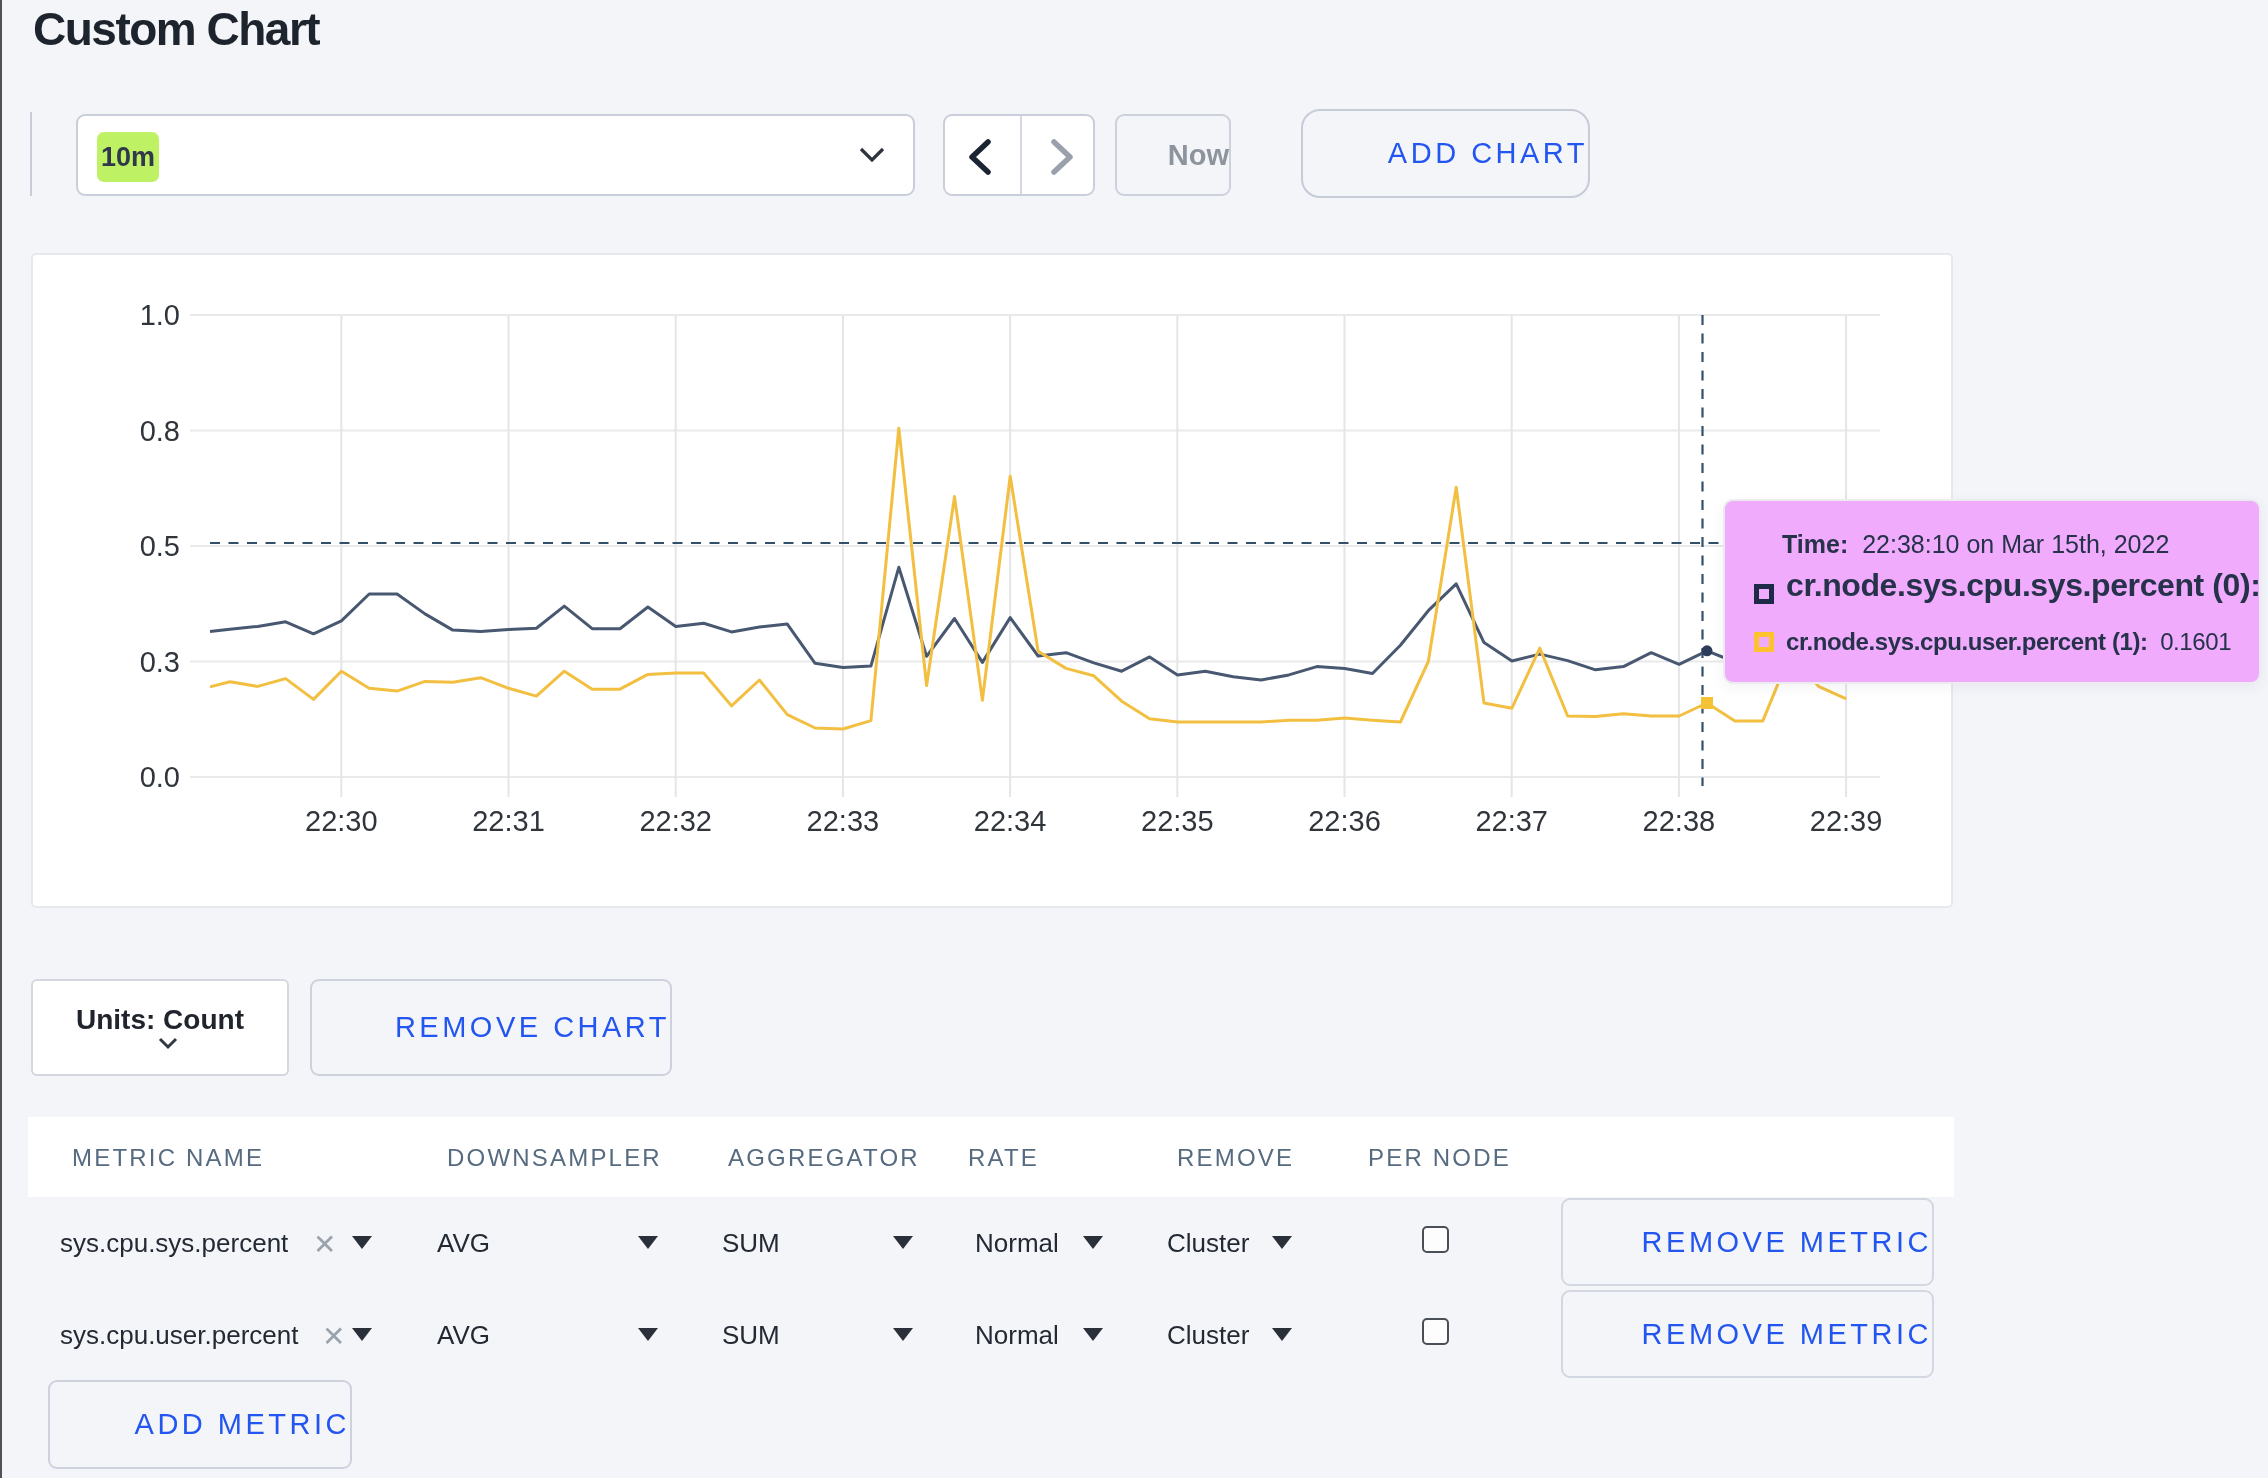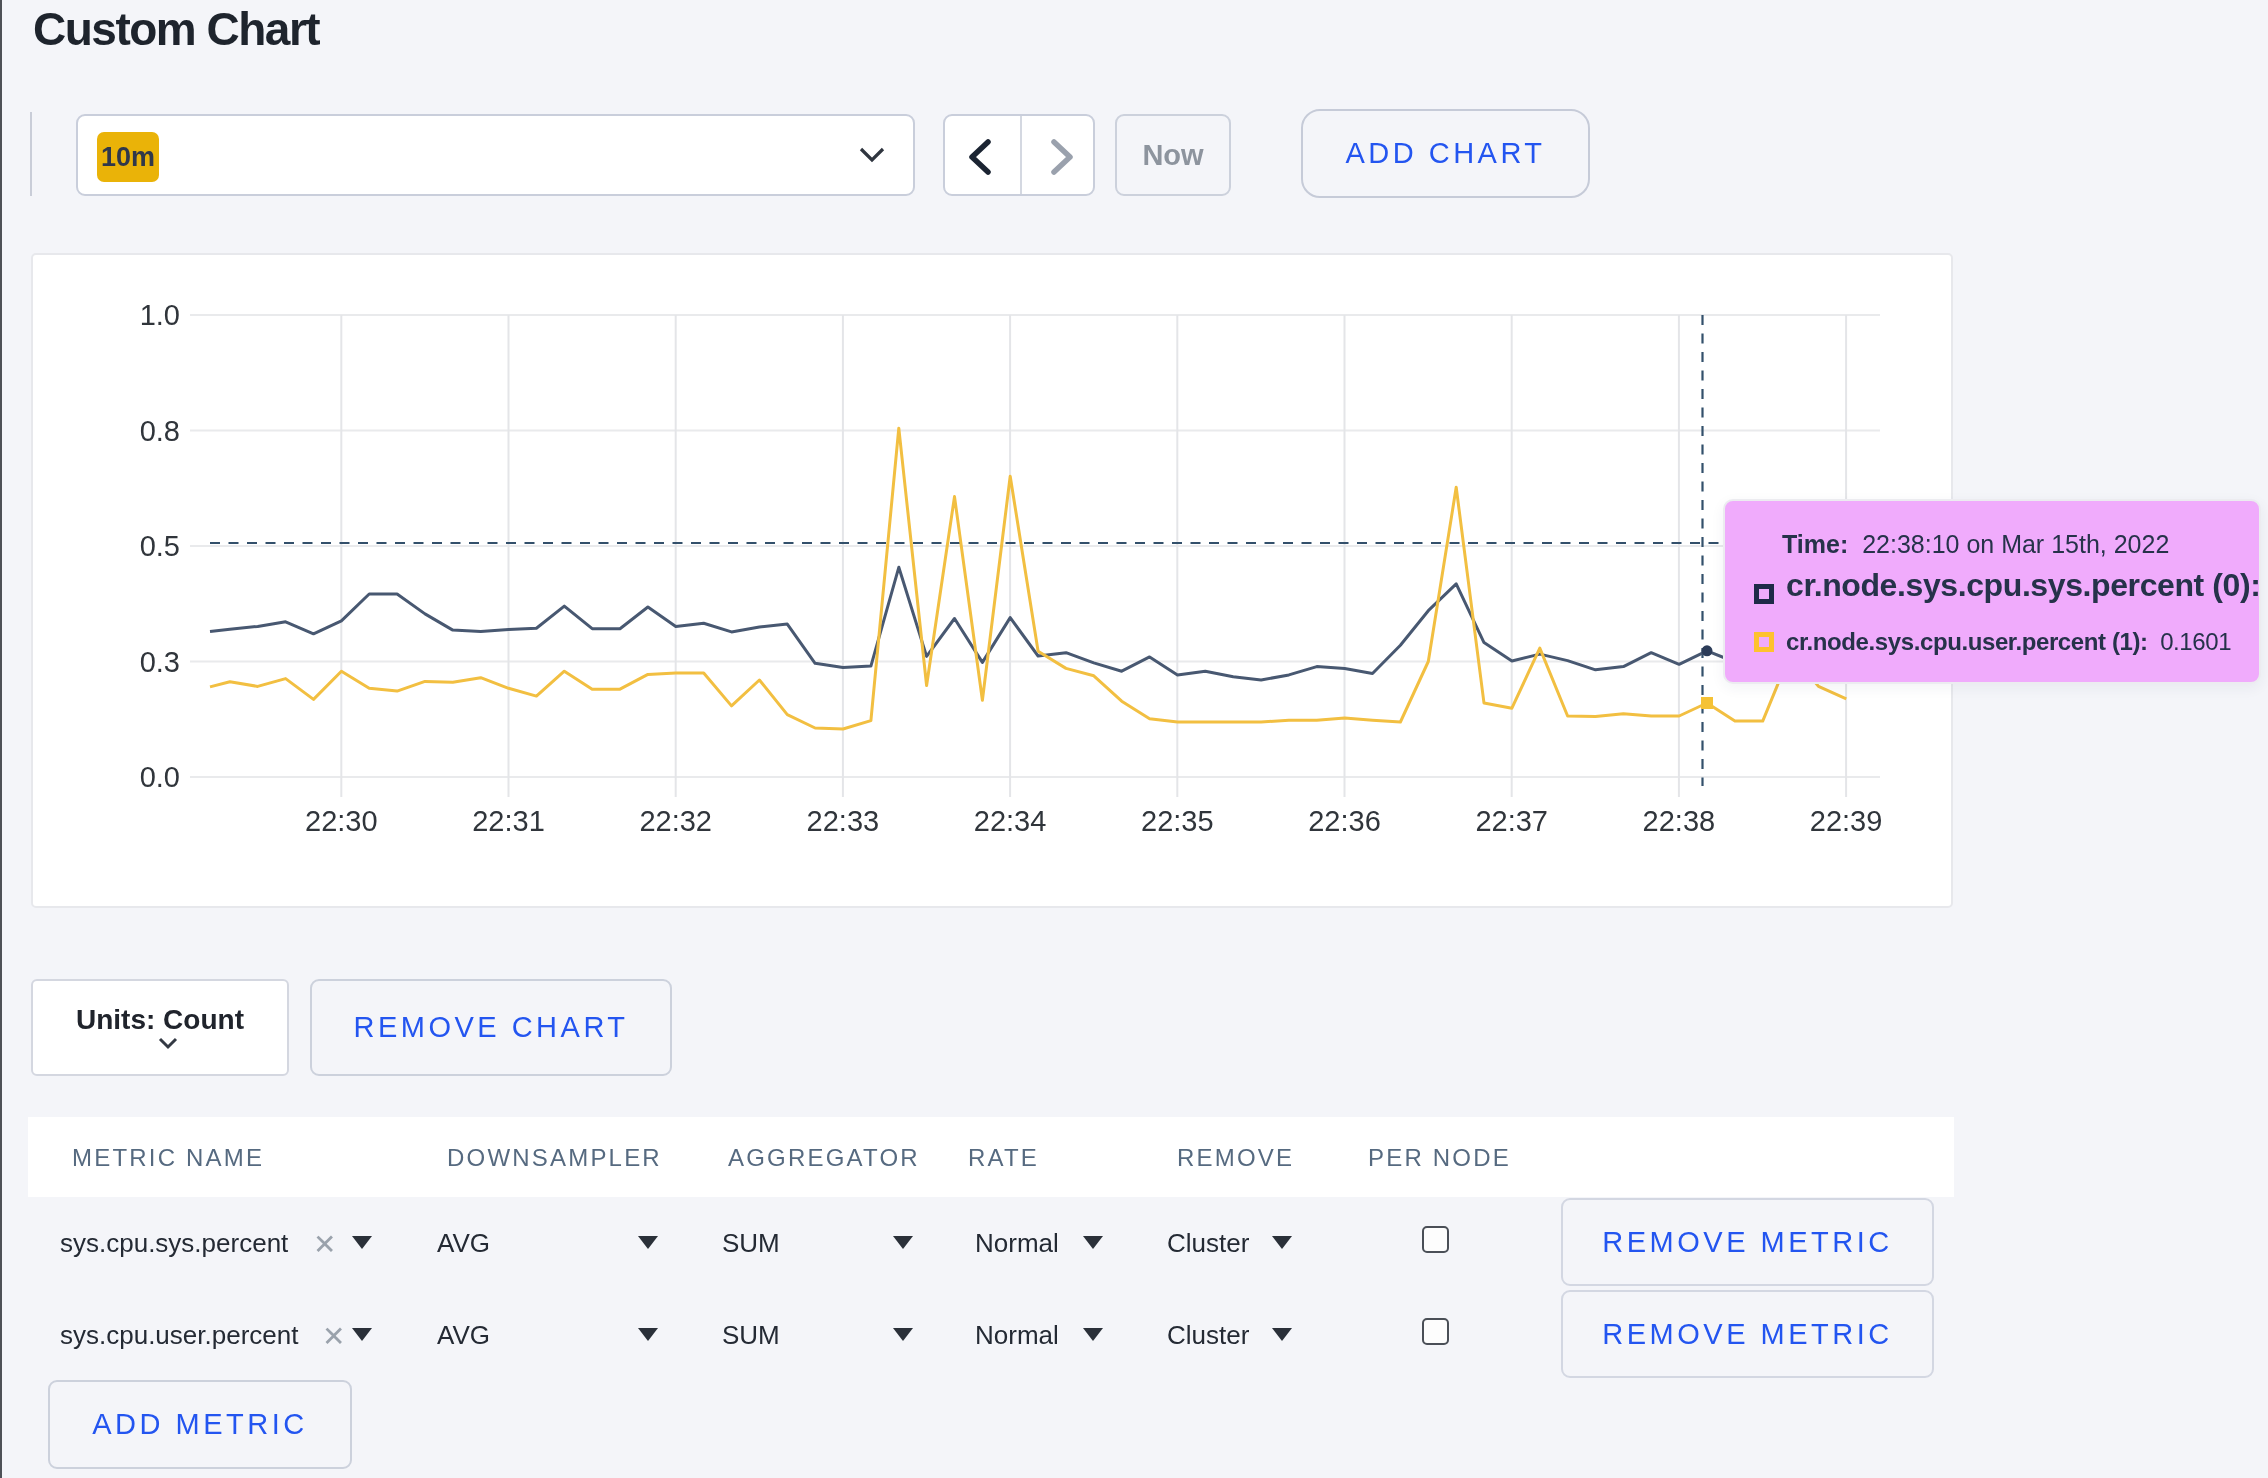--- a/index.html
+++ b/index.html
@@ -1,37 +1,37 @@
 <!DOCTYPE html>
 <html><head><meta charset="utf-8"><style>
   * { margin:0; padding:0; box-sizing:border-box; }
   html,body { width:2268px; height:1478px; background:#f4f5f9; overflow:hidden;
                font-family:"Liberation Sans", sans-serif; }
   .abs { position:absolute; }
   .btn { position:absolute; border:2px solid #ccd1dc; border-radius:9px;
-          display:flex; align-items:center; justify-content:center; }
+          display:flex; align-items:center; justify-content:flex-end; }
   .blue { color:#2355f0; letter-spacing:3.5px; font-size:29px; font-weight:500; }
   .caret { display:inline-block; width:0; height:0; border-left:10px solid transparent;
            border-right:10px solid transparent; border-top:13px solid #2a3039; }
   .hdr { position:absolute; top:1144px; font-size:24px; letter-spacing:2.2px;
           color:#566a80; font-weight:500; }
   .cell { position:absolute; font-size:26px; color:#242a34; }
   .cb { position:absolute; width:27px; height:27px; border:2.5px solid #4a4f57;
          border-radius:5px; background:#fdfdfd; }
 </style></head>
 <body>
 
 <div class="abs" style="left:0;top:0;width:2px;height:1478px;background:#4e5157;"></div>
 
 <div class="abs" style="left:33px;top:2px;font-size:46px;font-weight:600;letter-spacing:-1.5px;color:#1e242d;">Custom Chart</div>
 
 <div class="abs" style="left:30px;top:112px;width:2px;height:84px;background:#c9cdd8;"></div>
 
 <div class="abs" style="left:76px;top:114px;width:839px;height:82px;background:#fff;border:2px solid #c9cedb;border-radius:9px;">
-  <div class="abs" style="left:19px;top:16px;width:62px;height:50px;background:#eab308;border-radius:7px;
+  <div class="abs" style="left:19px;top:16px;width:62px;height:50px;background:#bef264;border-radius:7px;
        display:flex;align-items:center;justify-content:center;font-size:27px;font-weight:700;color:#30384a;">10m</div>
   <svg class="abs" style="right:26px;top:28px;" width="30" height="22">
       <path d="M4 5 L15 16 L26 5" fill="none" stroke="#2f353f" stroke-width="3.2"></path>
     </svg>
 </div>
 
 <div class="abs" style="left:943px;top:114px;width:152px;height:82px;background:#fff;border:2px solid #c9cedb;border-radius:9px;">
   <div class="abs" style="left:75px;top:0;width:2px;height:78px;background:#d4d8e1;"></div>
   <svg class="abs" style="left:20px;top:23px;" width="30" height="36">
       <path d="M23 3 L7 18 L23 33" fill="none" stroke="#1b2432" stroke-width="5.5" stroke-linecap="round" stroke-linejoin="round"></path>

